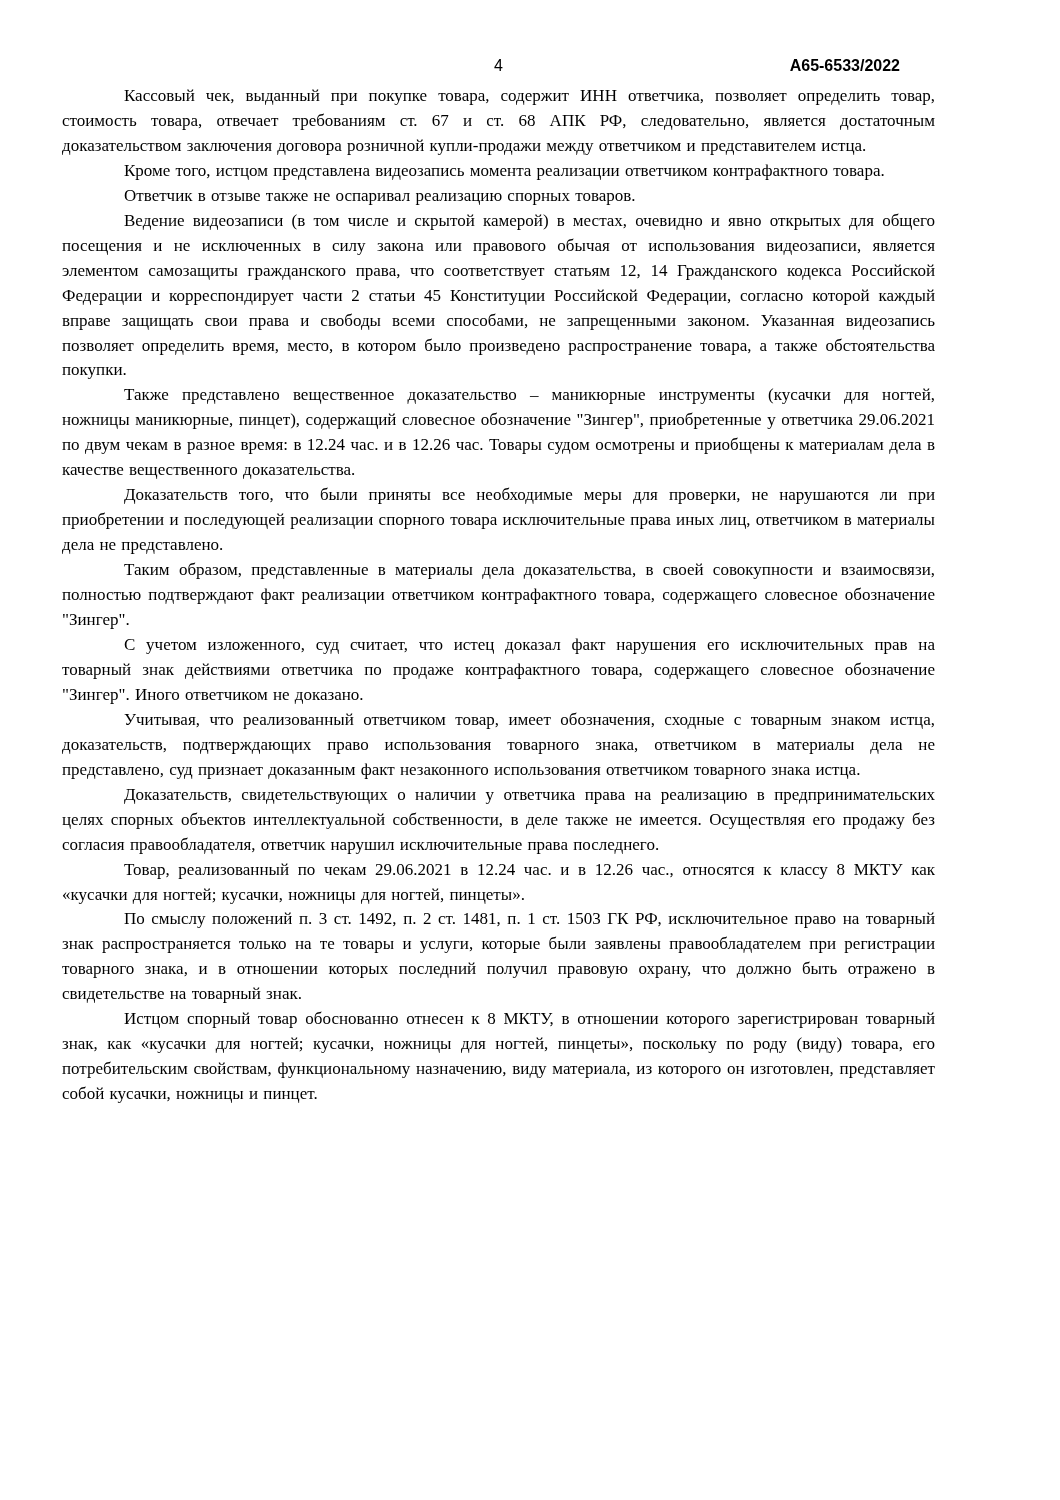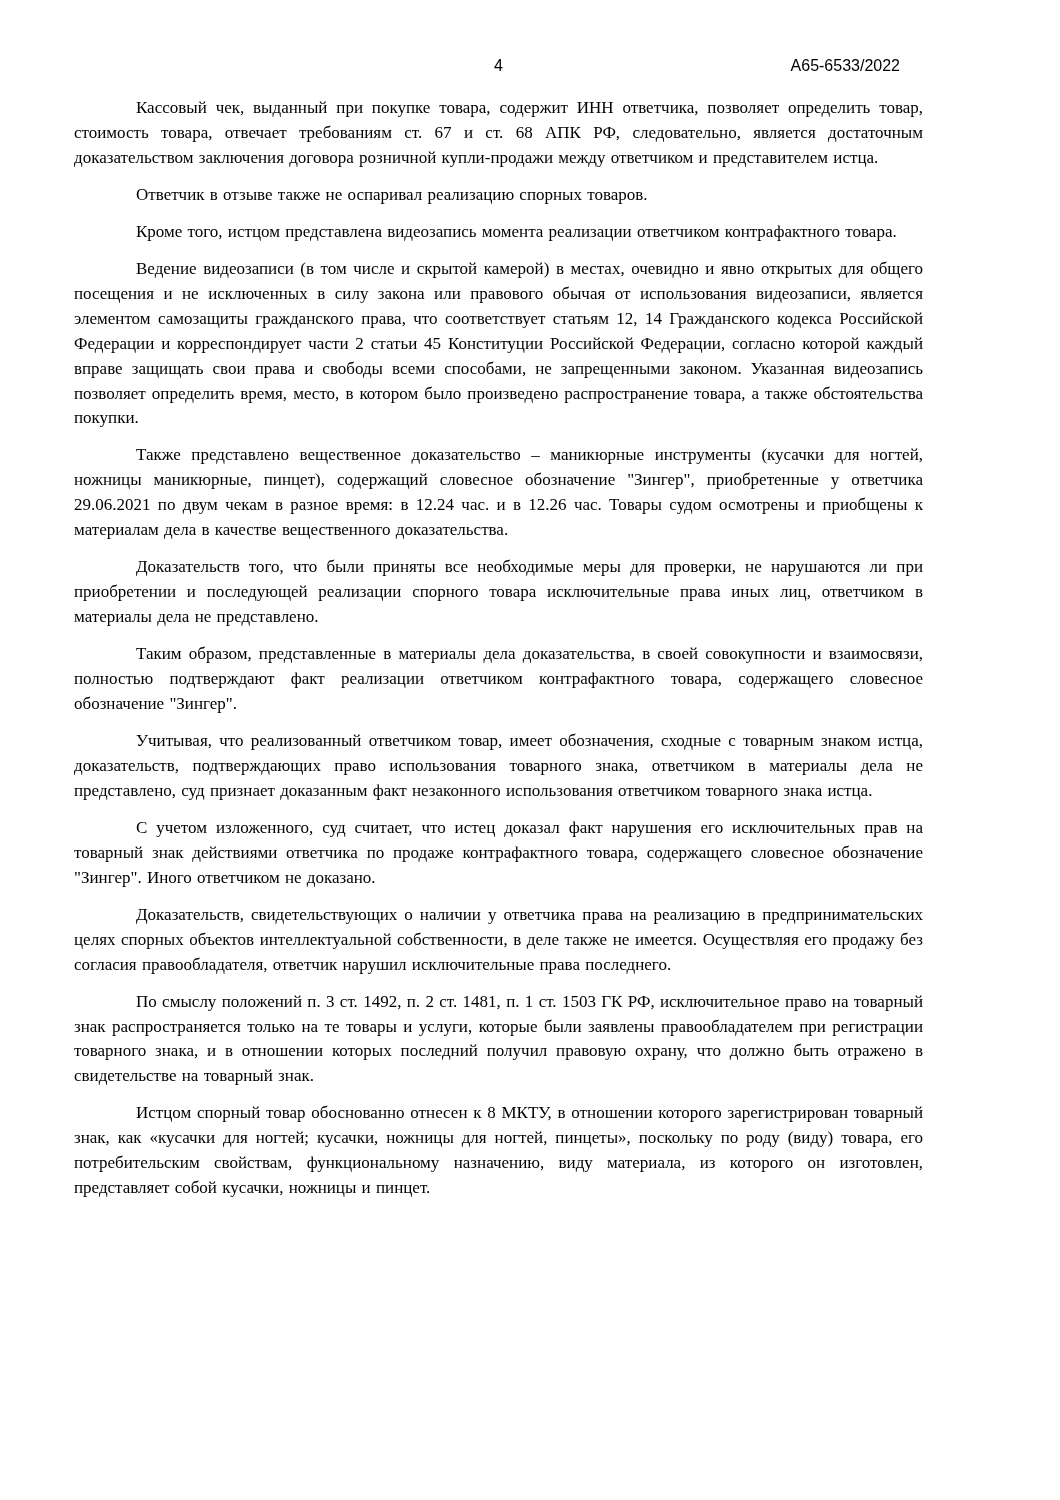--- a/index.html
+++ b/index.html
@@ -30,56 +30,58 @@
     position: absolute;
     left: 0;
     right: 0;
     text-align: center;
   }
   .page-header .case-num {
     position: absolute;
     right: 35px;
     top: 0;
     white-space: nowrap;
+    font-weight: bold;
   }
   .doc-body {
     position: absolute;
     top: 84px;
     left: 62px;
     width: 873px;
     font-size: 17px;
     line-height: 24.95px;
     text-align: justify;
     text-align-last: left;
   }
   .doc-body p {
-    margin: 12px;
+    margin: 0;
     padding: 0;
     text-indent: 62px;
     word-spacing: 1px;
   }
 </style>
 </head>
 <body>
 
 <div class="page">
 
   <div class="page-header">
     <span class="page-num">4</span>
     <span class="case-num">А65-6533/2022</span>
   </div>
 
   <div class="doc-body">
     <p>Кассовый чек, выданный при покупке товара, содержит ИНН ответчика, позволяет определить товар, стоимость товара, отвечает требованиям ст. 67 и ст. 68 АПК РФ, следовательно, является достаточным доказательством заключения договора розничной купли-продажи между ответчиком и представителем истца.</p>
+    <p>Кроме того, истцом представлена видеозапись момента реализации ответчиком контрафактного товара.</p>
     <p>Ответчик в отзыве также не оспаривал реализацию спорных товаров.</p>
-    <p>Кроме того, истцом представлена видеозапись момента реализации ответчиком контрафактного товара.</p>
     <p>Ведение видеозаписи (в том числе и скрытой камерой) в местах, очевидно и явно открытых для общего посещения и не исключенных в силу закона или правового обычая от использования видеозаписи, является элементом самозащиты гражданского права, что соответствует статьям 12, 14 Гражданского кодекса Российской Федерации и корреспондирует части 2 статьи 45 Конституции Российской Федерации, согласно которой каждый вправе защищать свои права и свободы всеми способами, не запрещенными законом. Указанная видеозапись позволяет определить время, место, в котором было произведено распространение товара, а также обстоятельства покупки.</p>
     <p>Также представлено вещественное доказательство – маникюрные инструменты (кусачки для ногтей, ножницы маникюрные, пинцет), содержащий словесное обозначение "Зингер", приобретенные у ответчика 29.06.2021 по двум чекам в разное время: в 12.24 час. и в 12.26 час. Товары судом осмотрены и приобщены к материалам дела в качестве вещественного доказательства.</p>
     <p>Доказательств того, что были приняты все необходимые меры для проверки, не нарушаются ли при приобретении и последующей реализации спорного товара исключительные права иных лиц, ответчиком в материалы дела не представлено.</p>
     <p>Таким образом, представленные в материалы дела доказательства, в своей совокупности и взаимосвязи, полностью подтверждают факт реализации ответчиком контрафактного товара, содержащего словесное обозначение "Зингер".</p>
+    <p>С учетом изложенного, суд считает, что истец доказал факт нарушения его исключительных прав на товарный знак действиями ответчика по продаже контрафактного товара, содержащего словесное обозначение "Зингер". Иного ответчиком не доказано.</p>
     <p>Учитывая, что реализованный ответчиком товар, имеет обозначения, сходные с товарным знаком истца, доказательств, подтверждающих право использования товарного знака, ответчиком в материалы дела не представлено, суд признает доказанным факт незаконного использования ответчиком товарного знака истца.</p>
-    <p>С учетом изложенного, суд считает, что истец доказал факт нарушения его исключительных прав на товарный знак действиями ответчика по продаже контрафактного товара, содержащего словесное обозначение "Зингер". Иного ответчиком не доказано.</p>
     <p>Доказательств, свидетельствующих о наличии у ответчика права на реализацию в предпринимательских целях спорных объектов интеллектуальной собственности, в деле также не имеется. Осуществляя его продажу без согласия правообладателя, ответчик нарушил исключительные права последнего.</p>
+    <p>Товар, реализованный по чекам 29.06.2021 в 12.24 час. и в 12.26 час., относятся к классу 8 МКТУ как «кусачки для ногтей; кусачки, ножницы для ногтей, пинцеты».</p>
     <p>По смыслу положений п. 3 ст. 1492, п. 2 ст. 1481, п. 1 ст. 1503 ГК РФ, исключительное право на товарный знак распространяется только на те товары и услуги, которые были заявлены правообладателем при регистрации товарного знака, и в отношении которых последний получил правовую охрану, что должно быть отражено в свидетельстве на товарный знак.</p>
     <p>Истцом спорный товар обоснованно отнесен к 8 МКТУ, в отношении которого зарегистрирован товарный знак, как «кусачки для ногтей; кусачки, ножницы для ногтей, пинцеты», поскольку по роду (виду) товара, его потребительским свойствам, функциональному назначению, виду материала, из которого он изготовлен, представляет собой кусачки, ножницы и пинцет.</p>
   </div>
 
 </div>
 
 </body></html>

